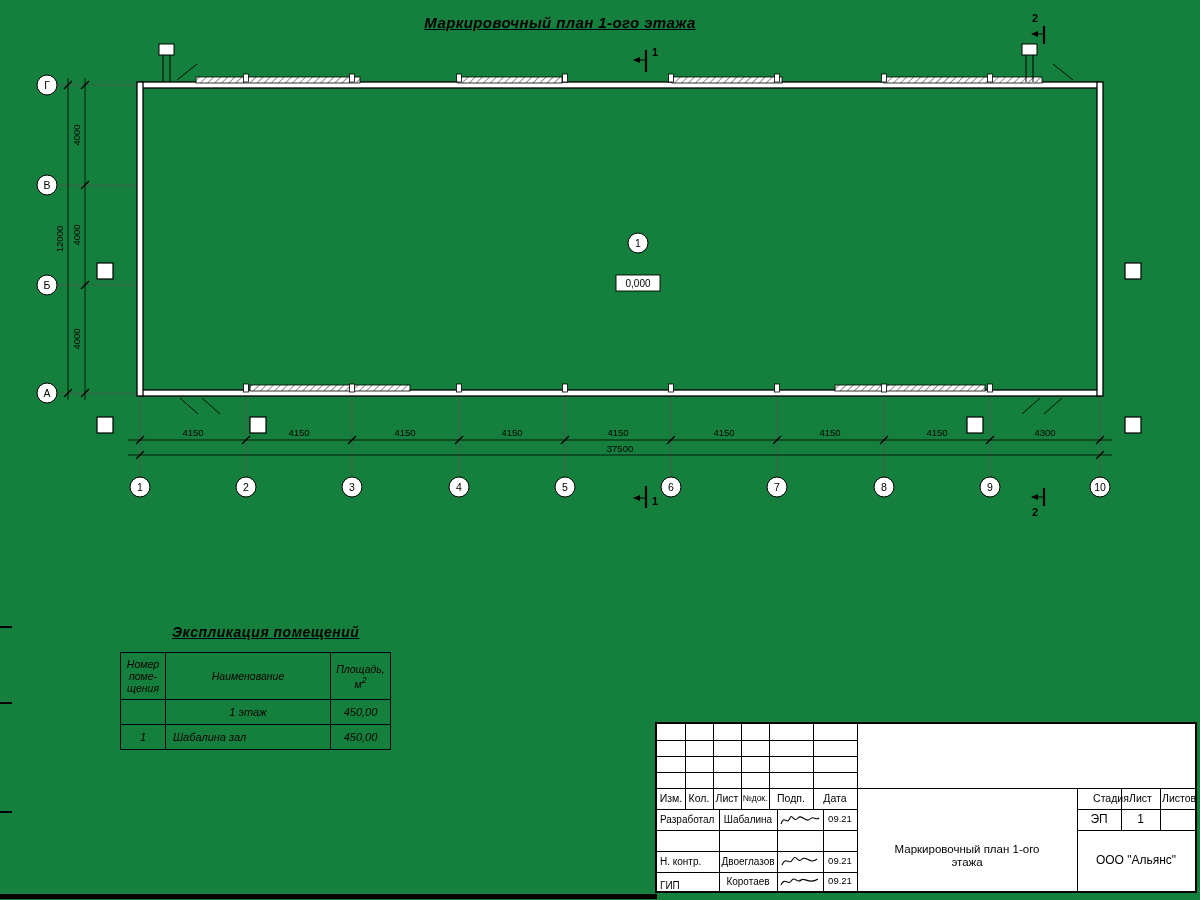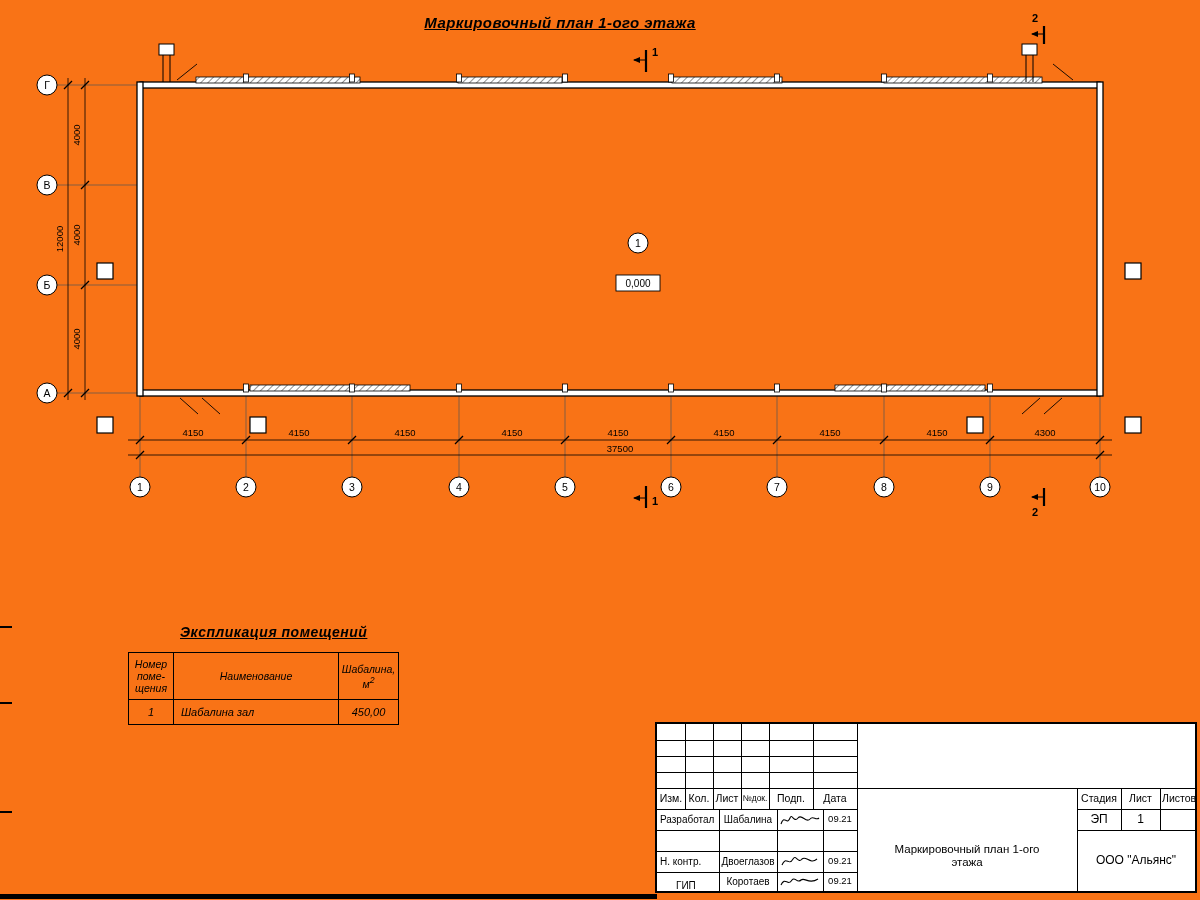--- a/index.html
+++ b/index.html
@@ -1,28 +1,28 @@
 <!DOCTYPE html>
 <html><head>
 <meta charset="utf-8">
 <style>
   html,body{margin:0;padding:0;background:#fff;}
-  .page{position:relative;width:1200px;height:900px;background:#f97316;
+  .page{position:relative;width:1200px;height:900px;background:#15803d;
         font-family:"Liberation Sans",sans-serif;color:#000;overflow:hidden;}
   .sheet-title{position:absolute;left:0;top:14px;width:1120px;text-align:center;
                font-size:15px;font-weight:bold;font-style:italic;}
   .sheet-title span{text-decoration:underline;letter-spacing:.4px;}
   svg{position:absolute;left:0;top:0;font-family:"Liberation Sans",sans-serif;}
   .t-dim{font-size:9.5px;}
   .t-axis{font-size:10.5px;}
   .t-mark{font-size:11px;font-weight:bold;}
   .t-small{font-size:10px;}
 
   
-  .schedule{position:absolute;left:128px;top:624px;width:272px;}
+  .schedule{position:absolute;left:120px;top:624px;width:272px;}
   .schedule-title{margin-left:52px;font-style:italic;font-weight:bold;font-size:14px;
                   text-decoration:underline;letter-spacing:.5px;margin-bottom:12px;}
   .schedule table{border-collapse:collapse;table-layout:fixed;width:270px;border:1.5px solid #000;font-style:italic;}
   .schedule th,.schedule td{border:1px solid #000;font-weight:normal;}
   .schedule th{font-size:10.5px;height:44px;vertical-align:middle;text-align:center;}
   .schedule td{font-size:11px;height:22px;text-align:center;}
   .preline{white-space:pre-line;line-height:1.15;}
   .name-left{text-align:left !important;padding-left:7px;}
 
   
@@ -246,26 +246,31 @@
           <col style="width:165px">
           <col style="width:60px">
         </colgroup>
       <thead>
         <tr>
           <th><span class="preline">Номер
 поме-
 щения</span></th>
           <th>Наименование</th>
           <th>
-            <span>Шабалина,</span><br>
+            <span>Площадь,</span><br>
             <span>м</span><sup>2</sup>
           </th>
         </tr>
       </thead>
       <tbody>
+        <tr>
+          <td></td>
+          <td>1 этаж</td>
+          <td>450,00</td>
+        </tr>
         <tr>
           <td>1</td>
           <td class="name-left">Шабалина зал</td>
           <td>450,00</td>
         </tr>
       </tbody>
     </table>
   </div>
 
   <div class="titleblock">
@@ -312,34 +317,34 @@
 
     <div class="cell left" style="left:0;top:127px;width:62px;height:21px;font-size:10px">Н. контр.</div>
     <div class="cell" style="left:62px;top:127px;width:58px;height:21px;font-size:10px">Двоеглазов</div>
     <div class="cell" style="left:120px;top:127px;width:46px;height:21px">
       <svg width="42" height="18" viewBox="0 0 42 18" style="position:static">
         <path d="M3,12 C7,2 10,14 14,6 C17,1 19,11 23,6 C27,2 31,12 38,6" fill="none" stroke="#000" stroke-width="1.1"></path>
       </svg>
     </div>
     <div class="cell" style="left:166px;top:127px;width:34px;height:21px;font-size:9.5px">09.21</div>
 
-    <div class="cell left" style="left:16px;top:148px;width:62px;height:27px;font-size:10px">ГИП</div>
+    <div class="cell left" style="left:0;top:148px;width:62px;height:27px;font-size:10px">ГИП</div>
     <div class="cell" style="left:62px;top:148px;width:58px;height:19px;font-size:10px">Коротаев</div>
     <div class="cell" style="left:120px;top:148px;width:46px;height:19px">
       <svg width="42" height="16" viewBox="0 0 42 16" style="position:static">
         <path d="M2,11 C6,2 9,13 13,6 C16,2 18,10 22,6 C26,3 30,11 39,5" fill="none" stroke="#000" stroke-width="1.1"></path>
       </svg>
     </div>
     <div class="cell" style="left:166px;top:148px;width:34px;height:19px;font-size:9.5px">09.21</div>
 
     <div class="cell doc-title-cell" style="left:200px;top:64px;width:220px;height:103px">
       <span>Маркировочный план 1-ого этажа</span>
     </div>
 
-    <div class="cell" style="left:420px;top:64px;width:44px;height:21px">Стадия</div>
+    <div class="cell" style="left:432px;top:64px;width:44px;height:21px">Стадия</div>
     <div class="cell" style="left:464px;top:64px;width:39px;height:21px">Лист</div>
     <div class="cell" style="left:503px;top:64px;width:35px;height:21px;justify-content:flex-start;padding-left:2px">Листов</div>
     <div class="cell big" style="left:420px;top:85px;width:44px;height:21px">ЭП</div>
     <div class="cell big" style="left:464px;top:85px;width:39px;height:21px">1</div>
 
     <div class="cell big" style="left:420px;top:106px;width:118px;height:61px">ООО "Альянс"</div>
   </div>
 
   <div class="frame-tick" style="top:626px"></div>
   <div class="frame-tick" style="top:702px"></div>

